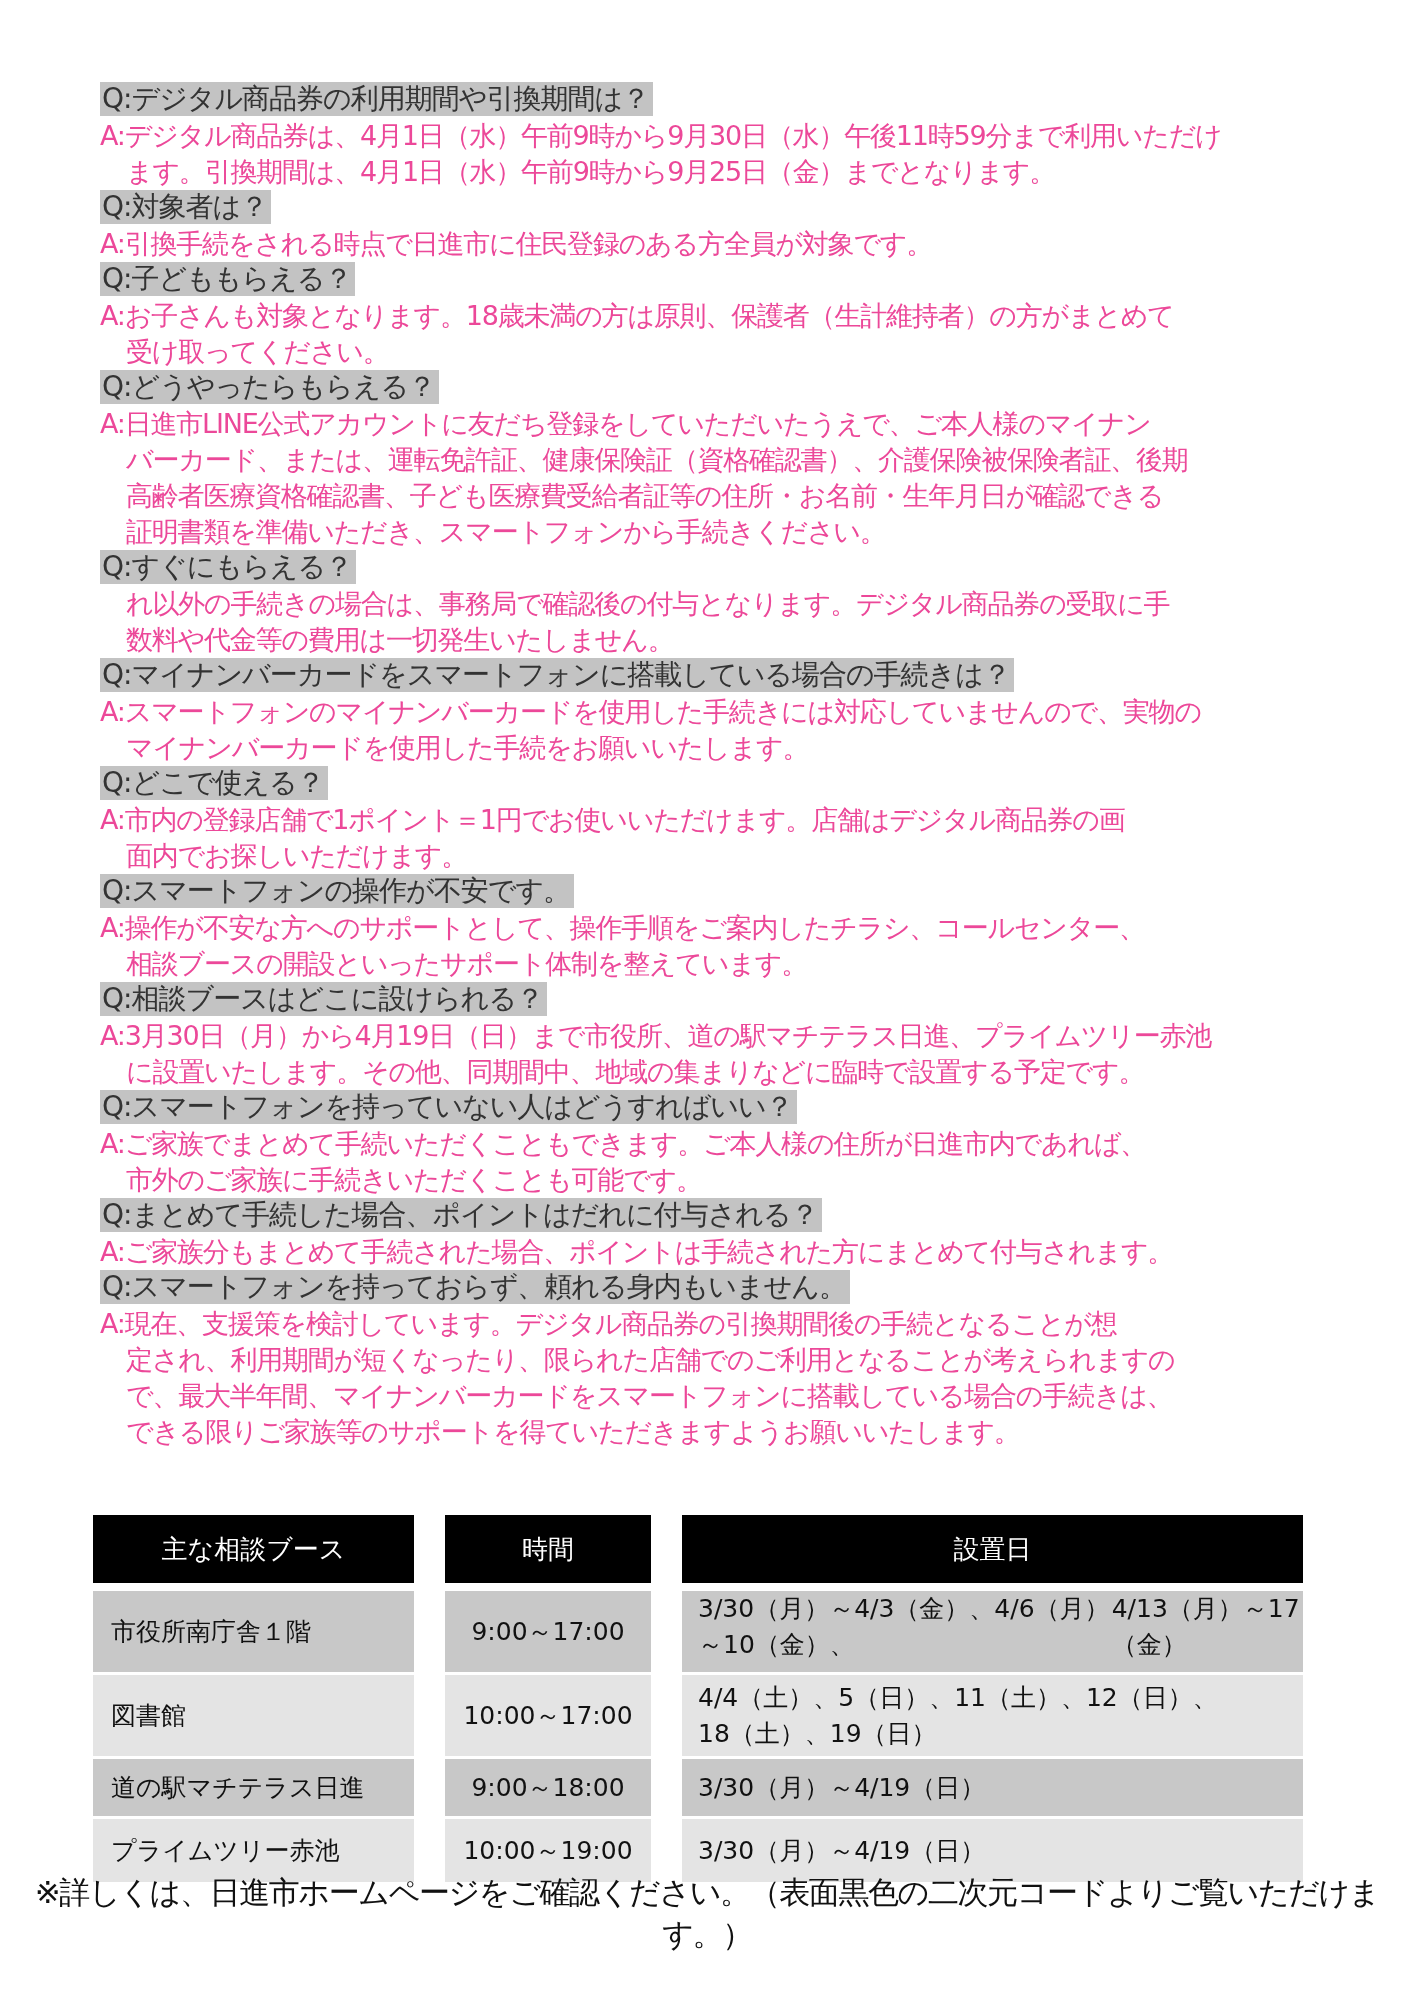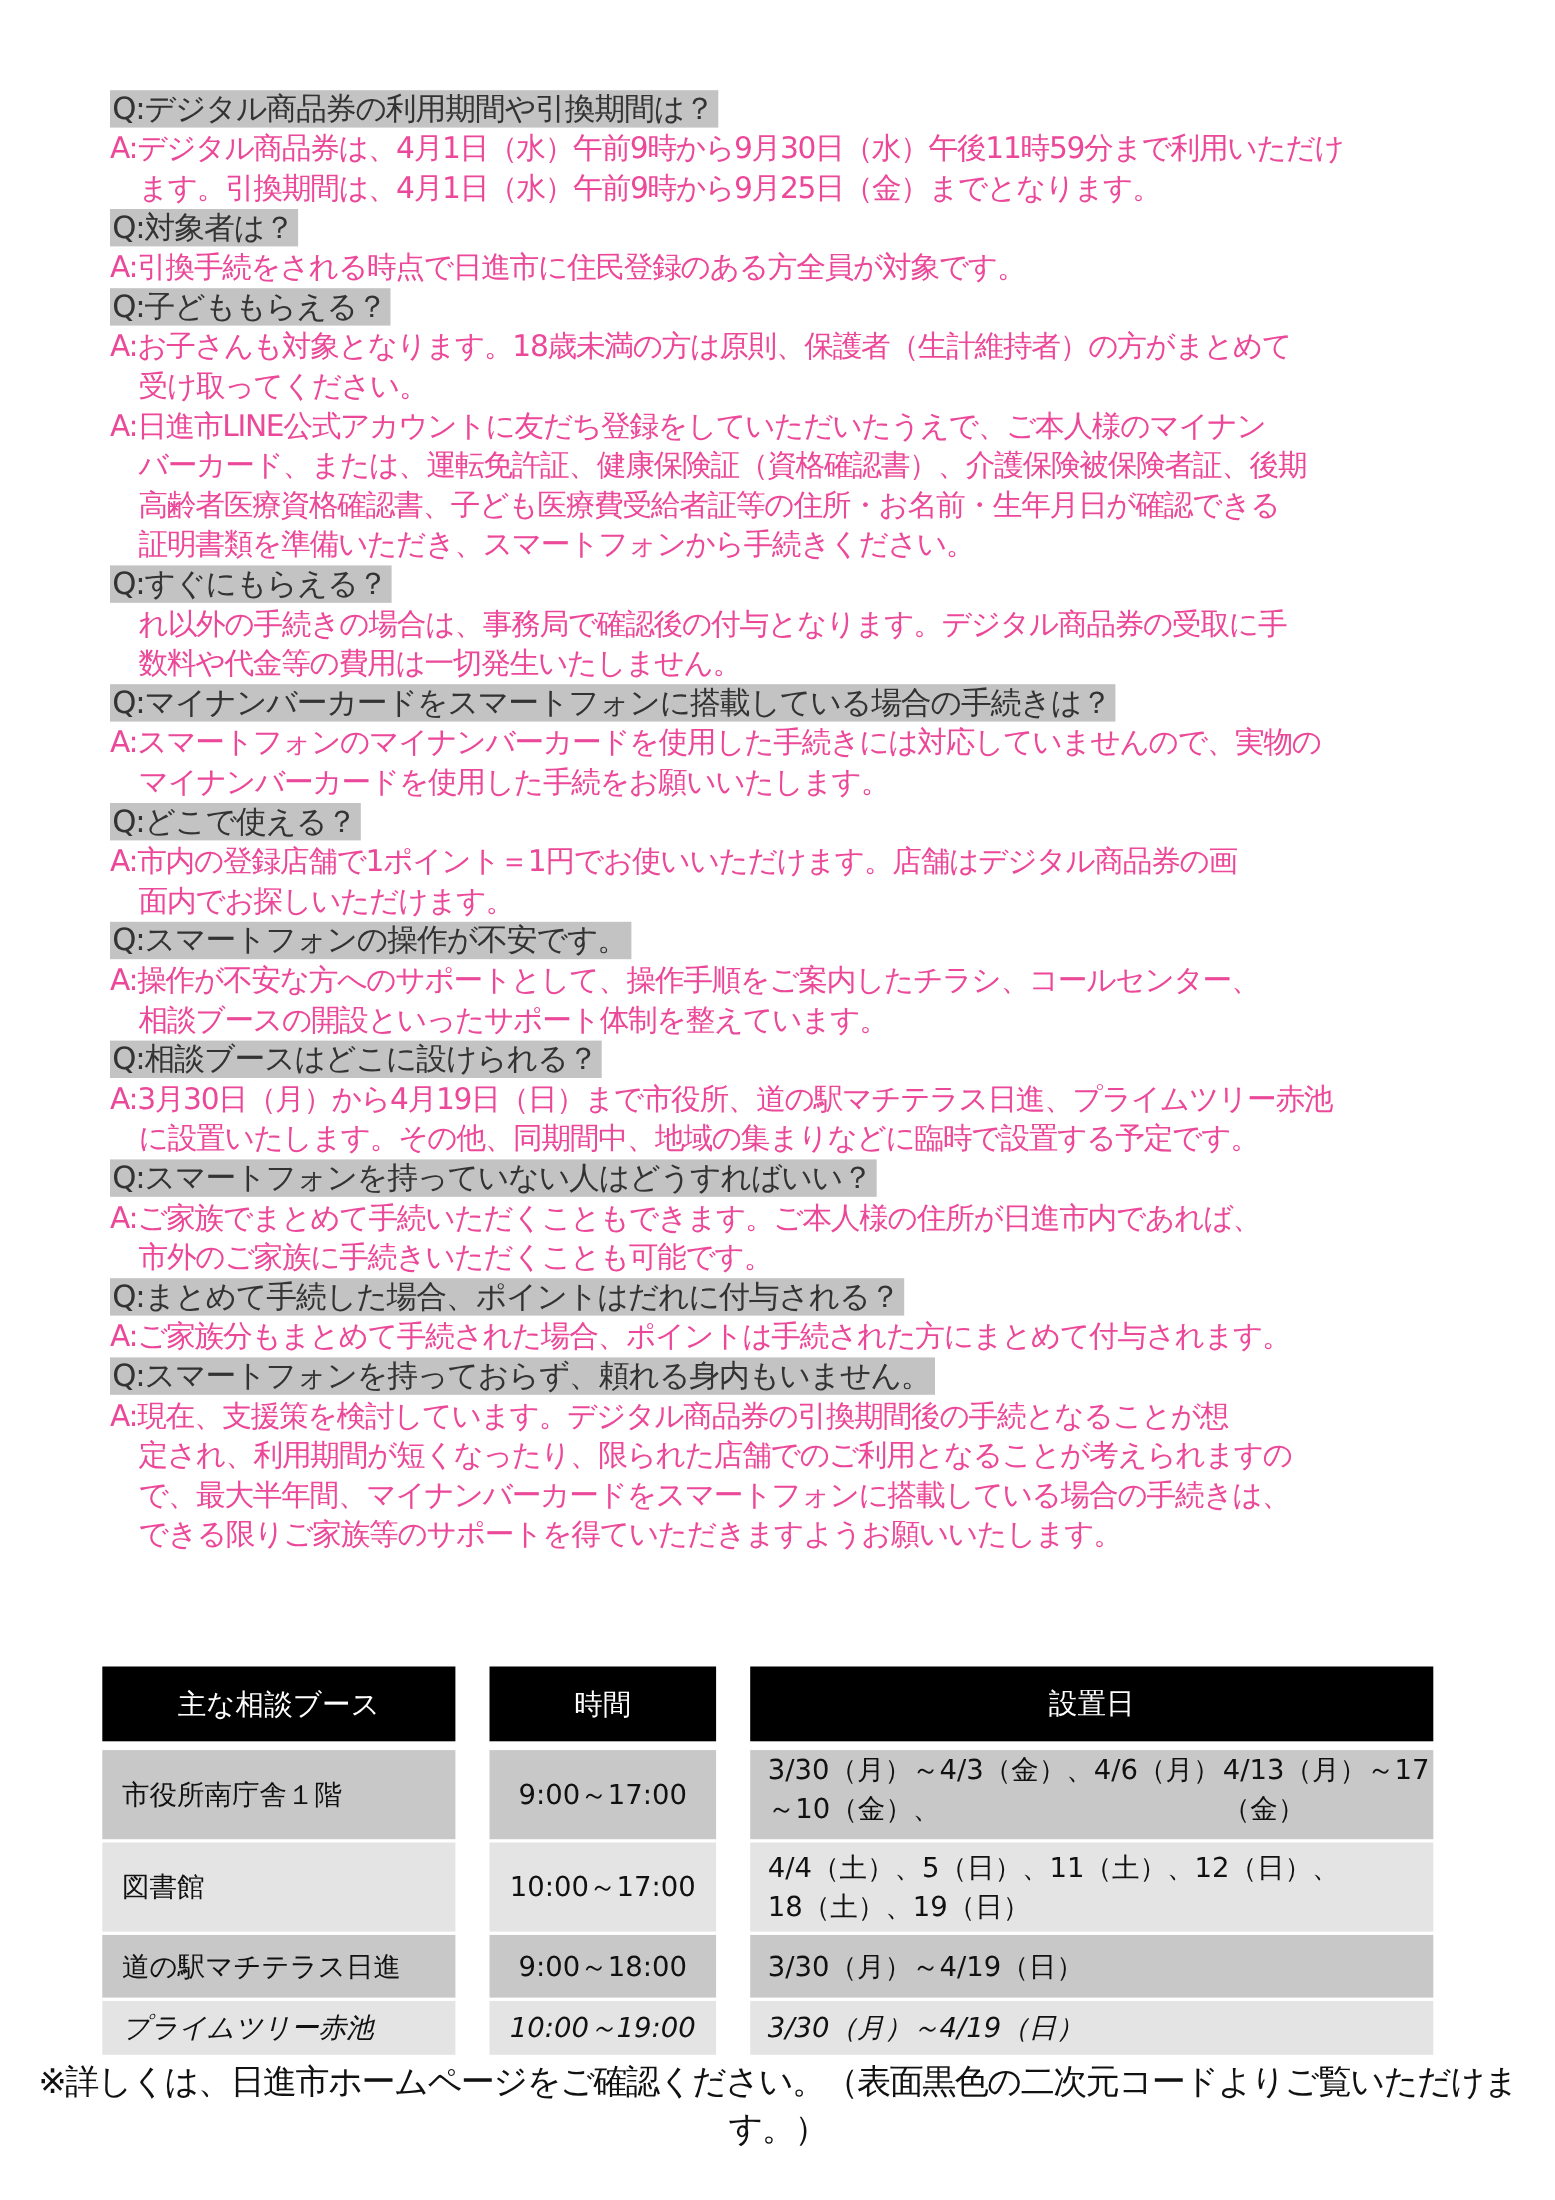--- a/index.html
+++ b/index.html
@@ -22,21 +22,21 @@
   .c3 { flex: 1; padding-left: 16px; line-height: 36px; }
   .thead .cell { background: #000; color: #fff; height: 68px; justify-content: center; padding: 0; font-size: 26px; }
   .sep-v { width: 3px; background: #fff; }
   .sep-h { height: 8px; }
   .sep-h.thin { height: 3px; }
   .row-dark .cell { background: #c8c8c8; }
   .row-light .cell { background: #e4e4e4; }
   .r1 .cell { height: 81px; }
   .r2 .cell { height: 81px; }
   .r3 .cell { height: 57px; }
-  .r4 .cell { height: 49px; font-style: italic; }
+  .r4 .cell { height: 63px; }
   .note { position: absolute; left: 0; width: 1414px; top: 1872px; text-align: center;
           font-size: 31px; letter-spacing: -1.4px; color: #111; }
 </style>
 </head>
 <body>
 
 <div class="faq">
 
   <div class="faq-item">
     <div class="q-row"><span class="q">Q:デジタル商品券の利用期間や引換期間は？</span></div>
@@ -49,20 +49,21 @@
     <div class="a-line">A:引換手続をされる時点で日進市に住民登録のある方全員が対象です。</div>
   </div>
 
   <div class="faq-item">
     <div class="q-row"><span class="q">Q:子どももらえる？</span></div>
     <div class="a-line">A:お子さんも対象となります。18歳未満の方は原則、保護者（生計維持者）の方がまとめて</div>
     <div class="a-line cont">受け取ってください。</div>
   </div>
 
   <div class="faq-item">
+    <div class="q-row"><span class="q">Q:どうやったらもらえる？</span></div>
     <div class="a-line">A:日進市LINE公式アカウントに友だち登録をしていただいたうえで、ご本人様のマイナン</div>
     <div class="a-line cont">バーカード、または、運転免許証、健康保険証（資格確認書）、介護保険被保険者証、後期</div>
     <div class="a-line cont">高齢者医療資格確認書、子ども医療費受給者証等の住所・お名前・生年月日が確認できる</div>
     <div class="a-line cont">証明書類を準備いただき、スマートフォンから手続きください。</div>
   </div>
 
   <div class="faq-item">
     <div class="q-row"><span class="q">Q:すぐにもらえる？</span></div>
     <div class="a-line cont">れ以外の手続きの場合は、事務局で確認後の付与となります。デジタル商品券の受取に手</div>
     <div class="a-line cont">数料や代金等の費用は一切発生いたしません。</div>

